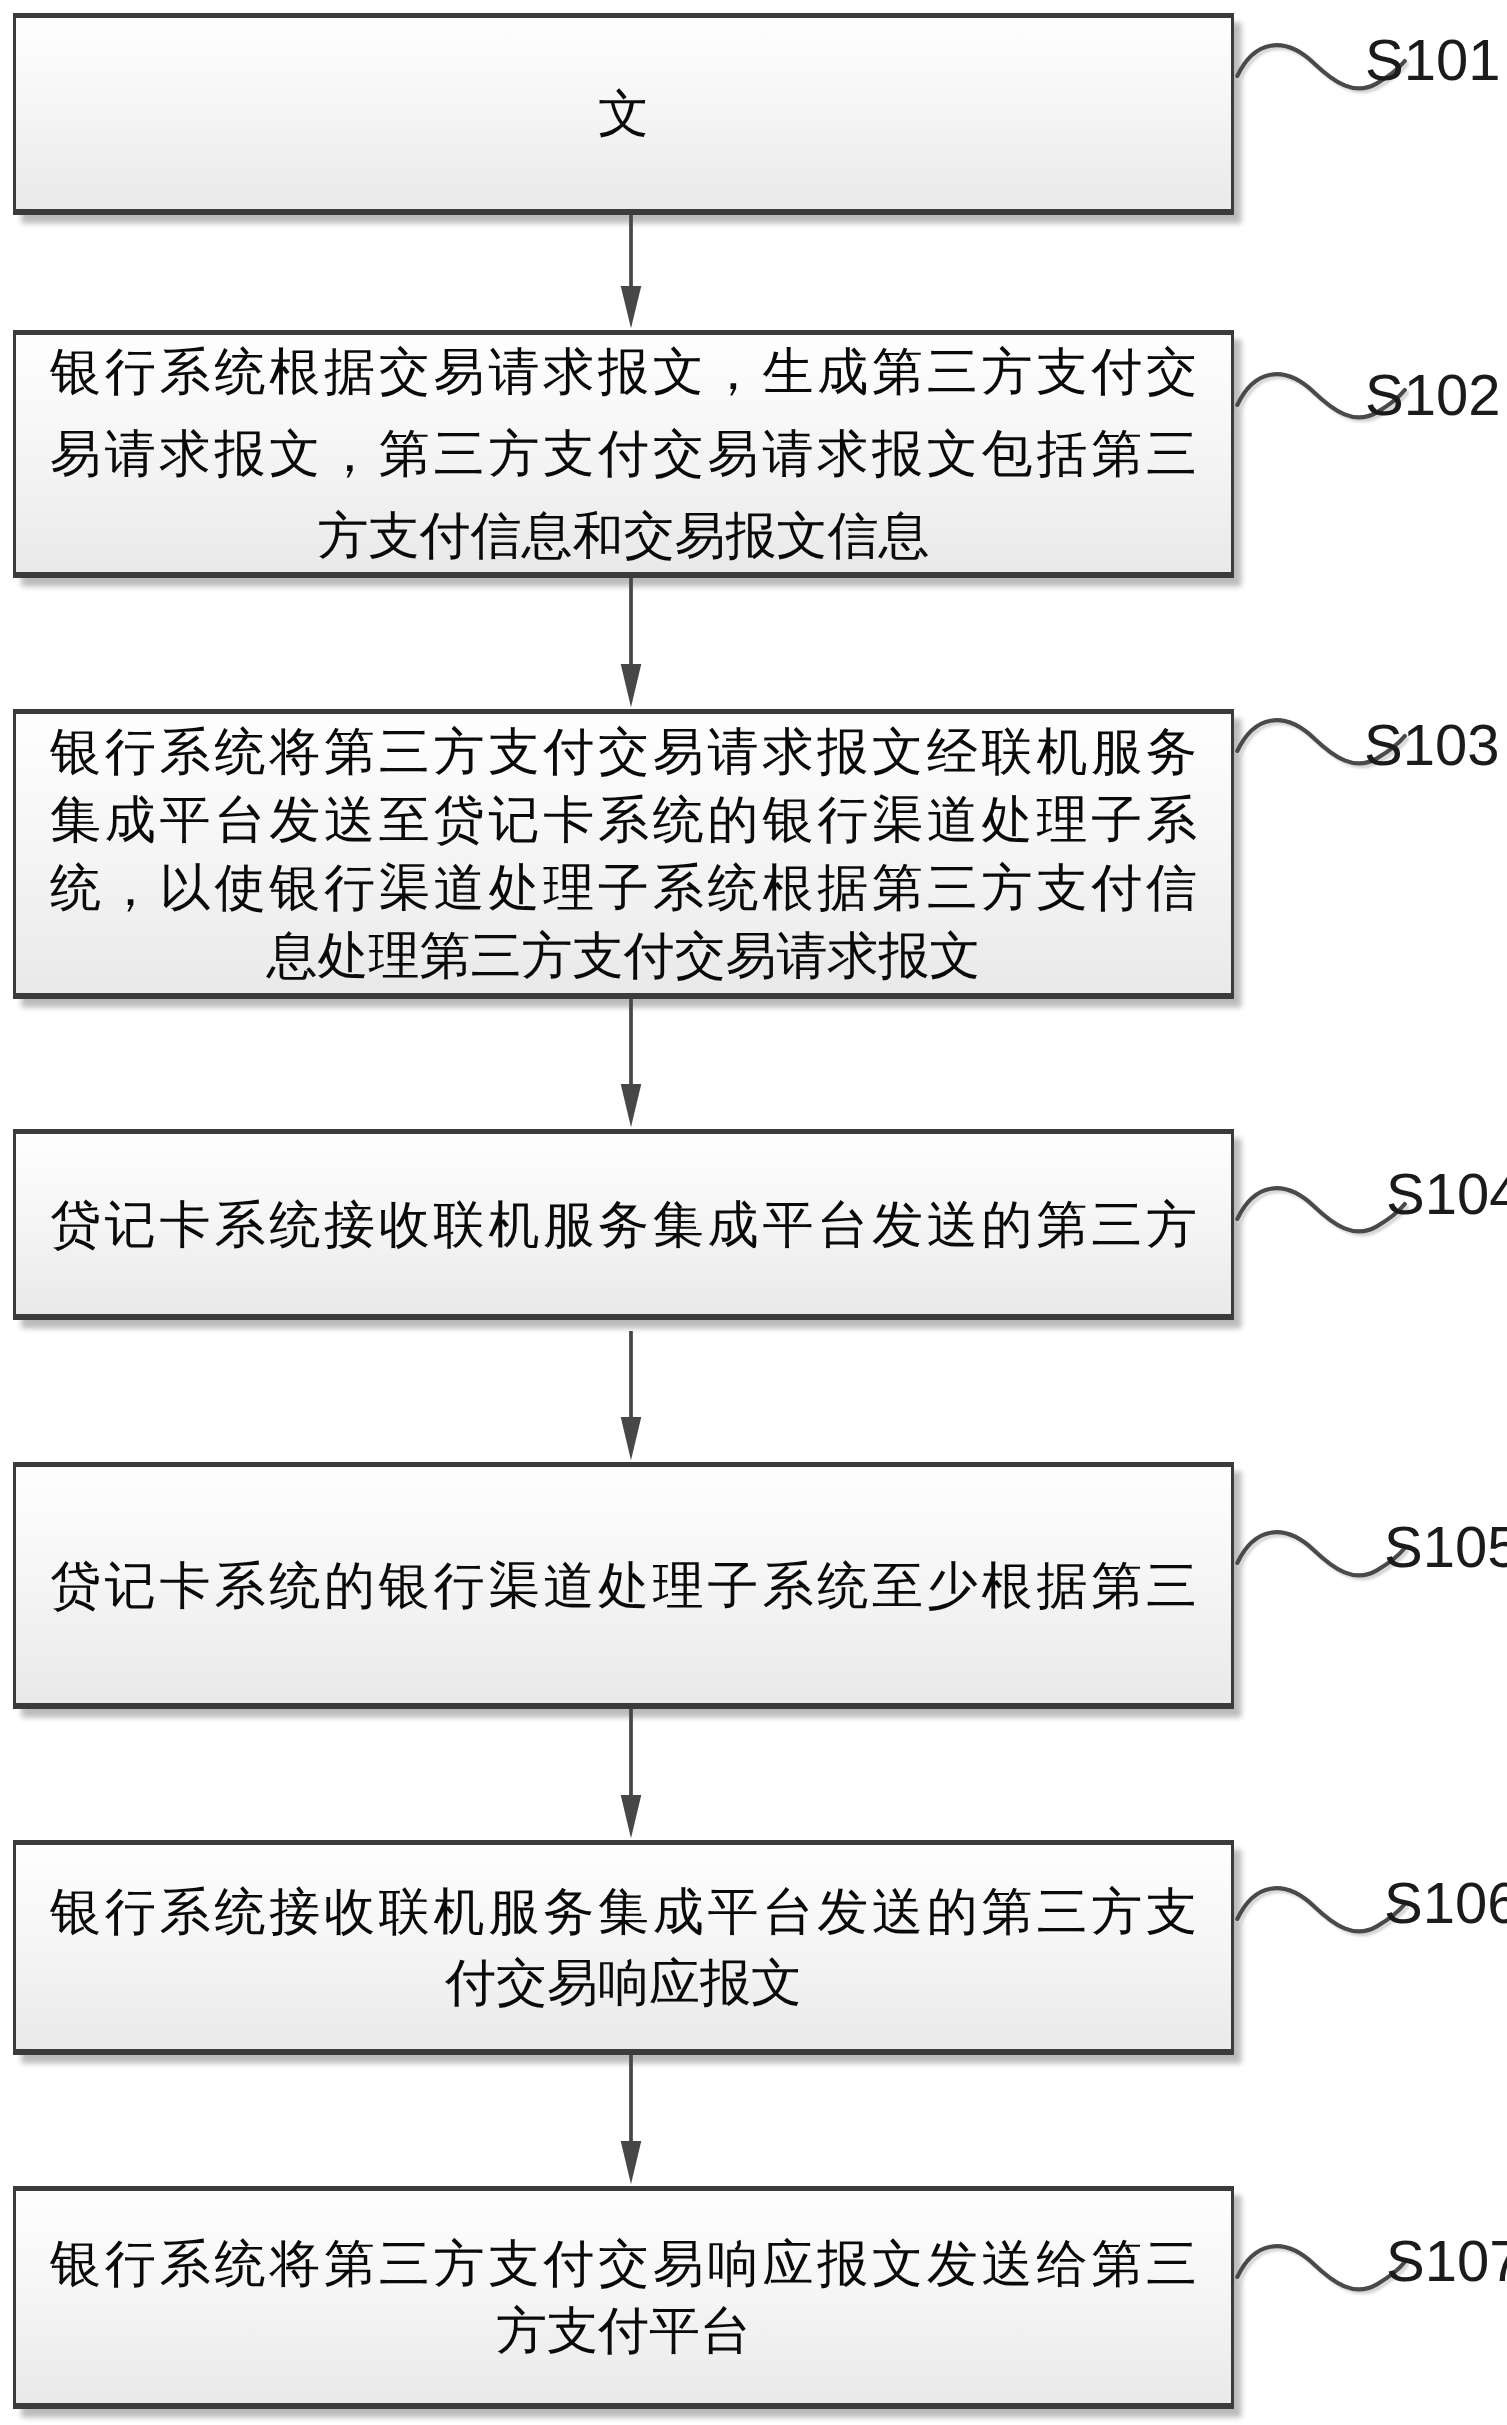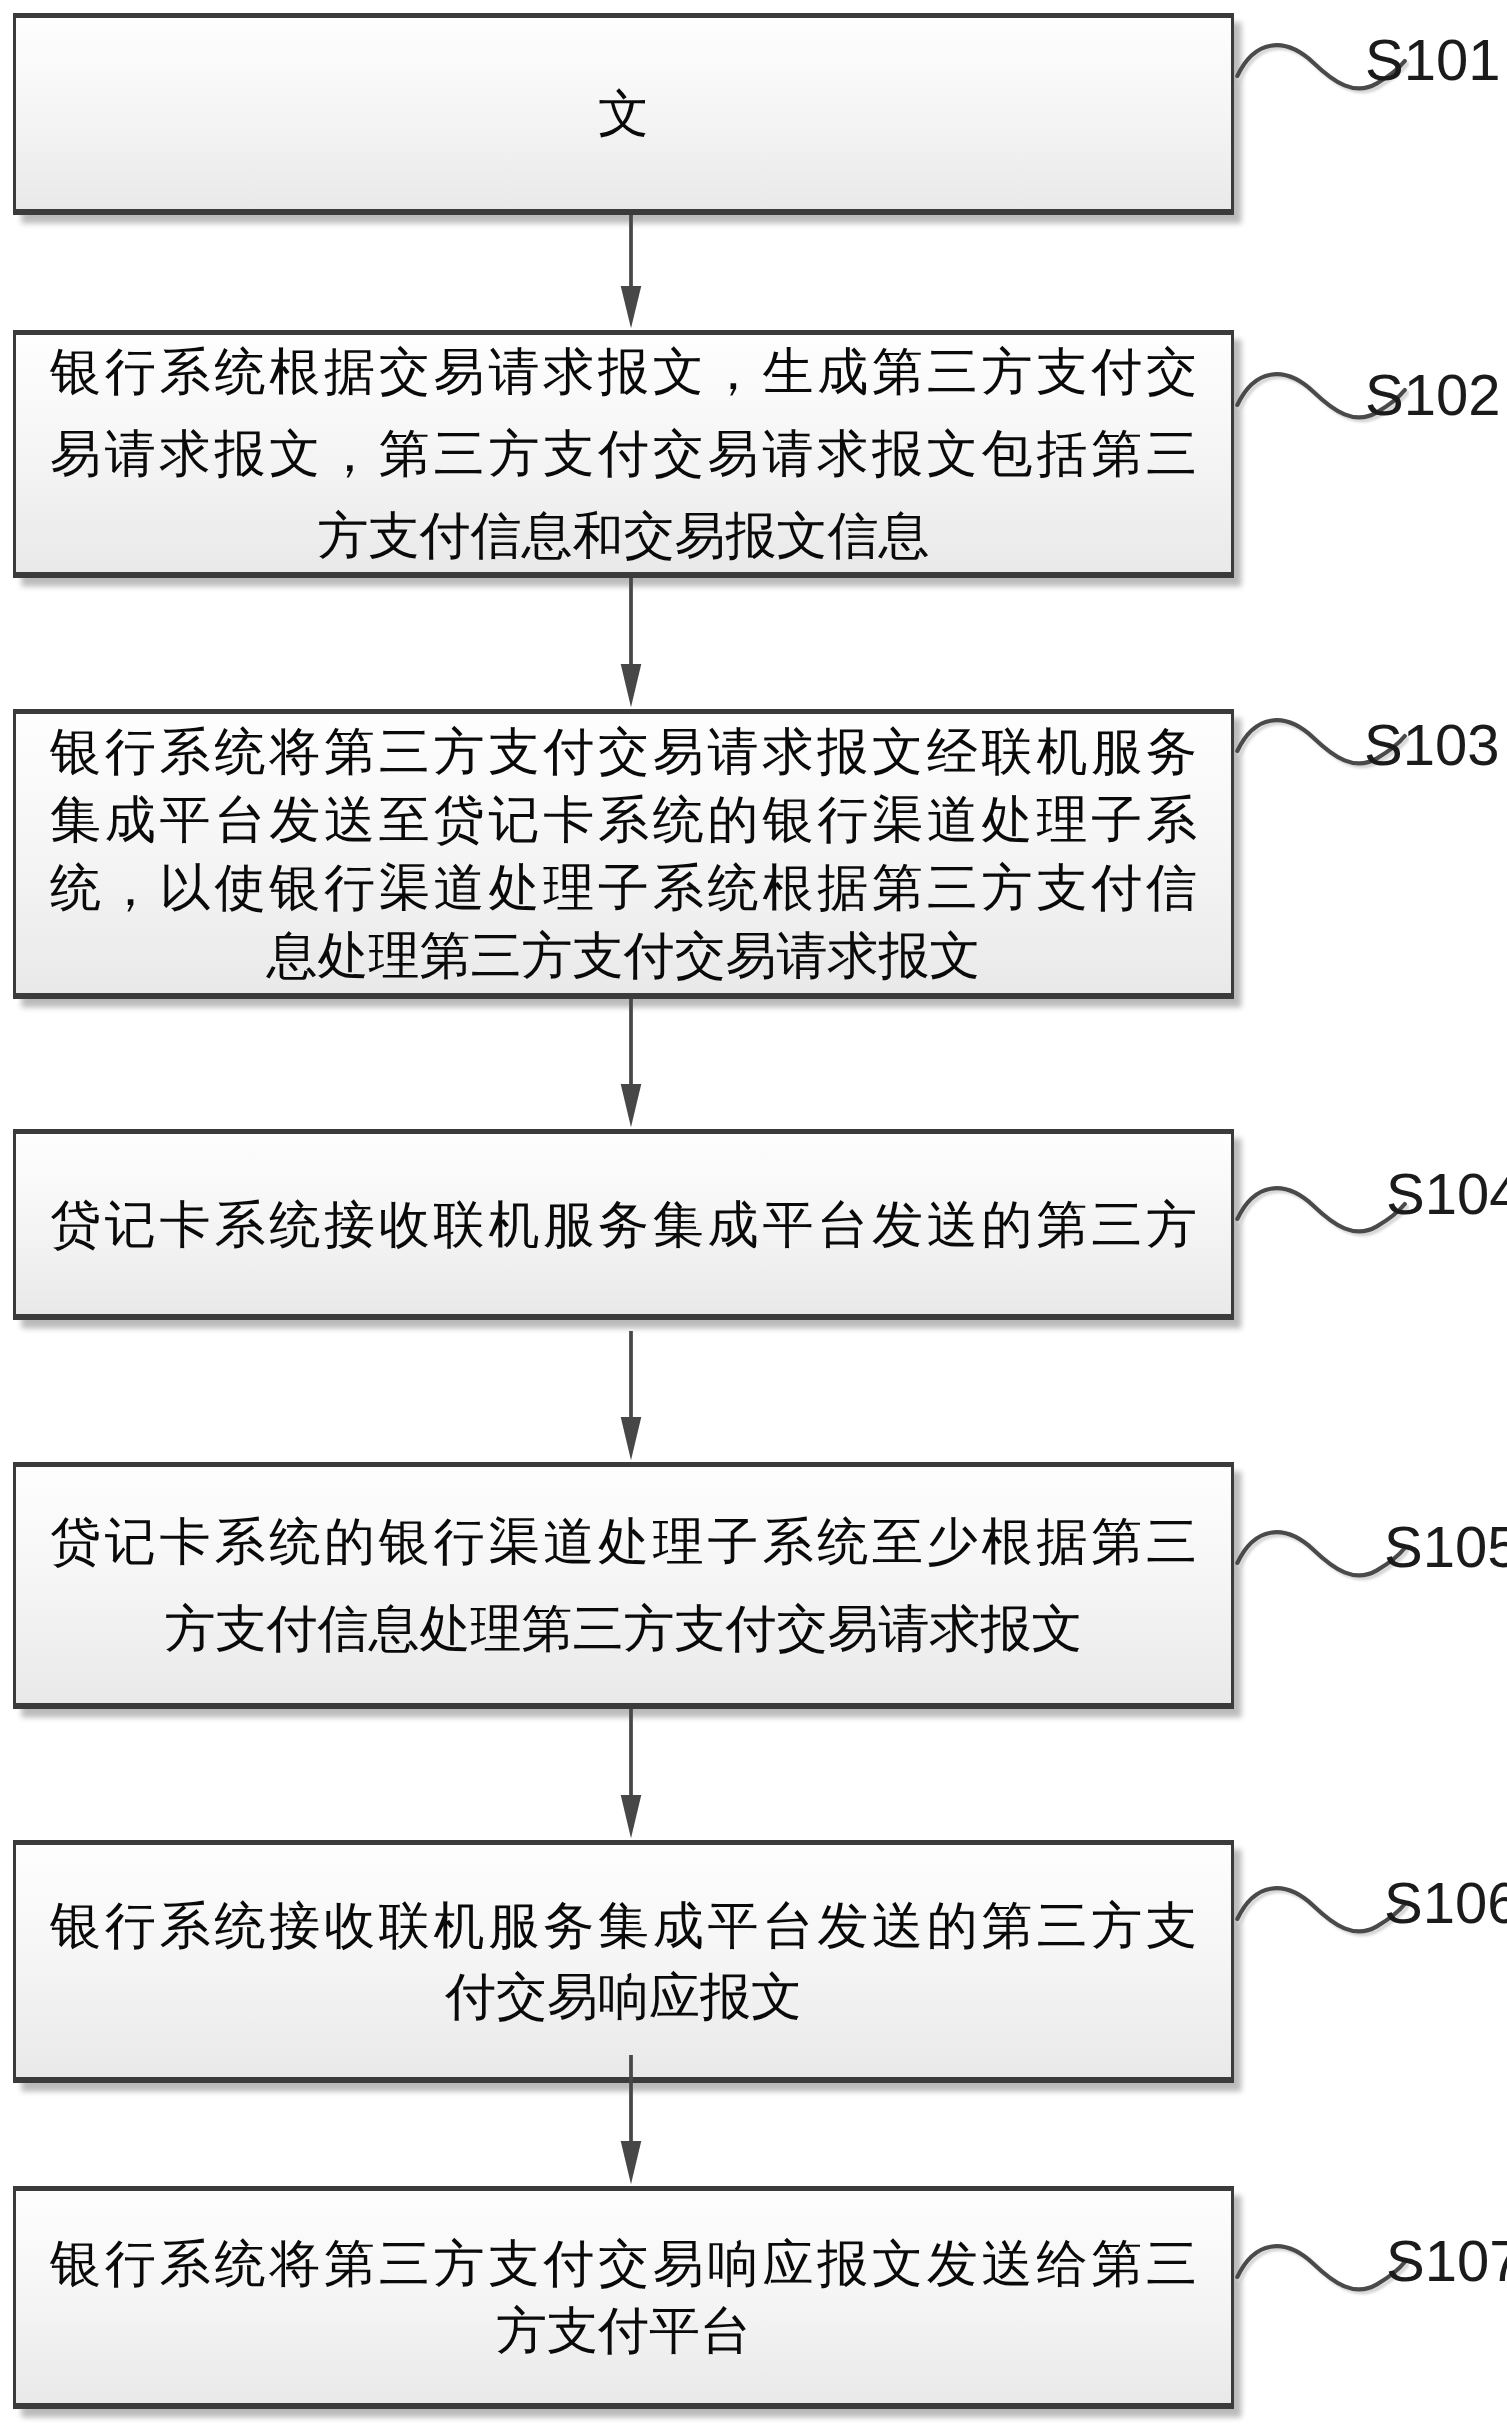--- a/index.html
+++ b/index.html
@@ -17,21 +17,21 @@
     padding:0 34px;color:#0a0a0a;font-size:51px;
   }
   .ln{width:100%;}
   .ln.j{text-align:justify;text-align-last:justify;text-justify:inter-character;}
   .ln.c{text-align:center;}
   .b1{top:13px;height:202px;}   .b1 .ln{line-height:91px;}
   .b2{top:330px;height:248px;}  .b2 .ln{line-height:82px;}
   .b3{top:709px;height:290px;}  .b3 .ln{line-height:68px;}
   .b4{top:1129px;height:191px;} .b4 .ln{line-height:89px;}
   .b5{top:1462px;height:247px;} .b5 .ln{line-height:87px;}
-  .b6{top:1840px;height:243px;} .b6 .ln{line-height:71px;}
+  .b6{top:1840px;height:215px;} .b6 .ln{line-height:71px;}
   .b7{top:2186px;height:223px;} .b7 .ln{line-height:67px;}
   
   .arrow{position:absolute;left:615px;}
   .arrow line{stroke:#474747;stroke-width:4;}
   .arrow polygon{fill:#474747;}
   
   .squig{position:absolute;left:1235px;}
   .squig path{
     fill:none;stroke:#4a4a4a;stroke-width:4.5;stroke-linecap:round;
     filter:drop-shadow(3px 3px 1px #d4d4d4);
@@ -84,21 +84,20 @@
   <div class="box b4">
     <div class="ln j">贷记卡系统接收联机服务集成平台发送的第三方</div>
   </div>
   <svg class="arrow" style="top:1331px" width="32" height="131" viewBox="0 0 34 140">
     <line x1="17" y1="0" x2="17" y2="94"></line>
       <polygon points="6,92 28,92 17,138"></polygon>
   </svg>
 
   <div class="box b5">
     <div class="ln j">贷记卡系统的银行渠道处理子系统至少根据第三</div>
-    <div class="ln c">方支付信息处理第三方支付交易请求报文</div>
   </div>
   <svg class="arrow" style="top:1709px" width="32" height="131" viewBox="0 0 34 140">
     <line x1="17" y1="0" x2="17" y2="94"></line>
       <polygon points="6,92 28,92 17,138"></polygon>
   </svg>
 
   <div class="box b6">
     <div class="ln j">银行系统接收联机服务集成平台发送的第三方支</div>
     <div class="ln c">付交易响应报文</div>
   </div>

